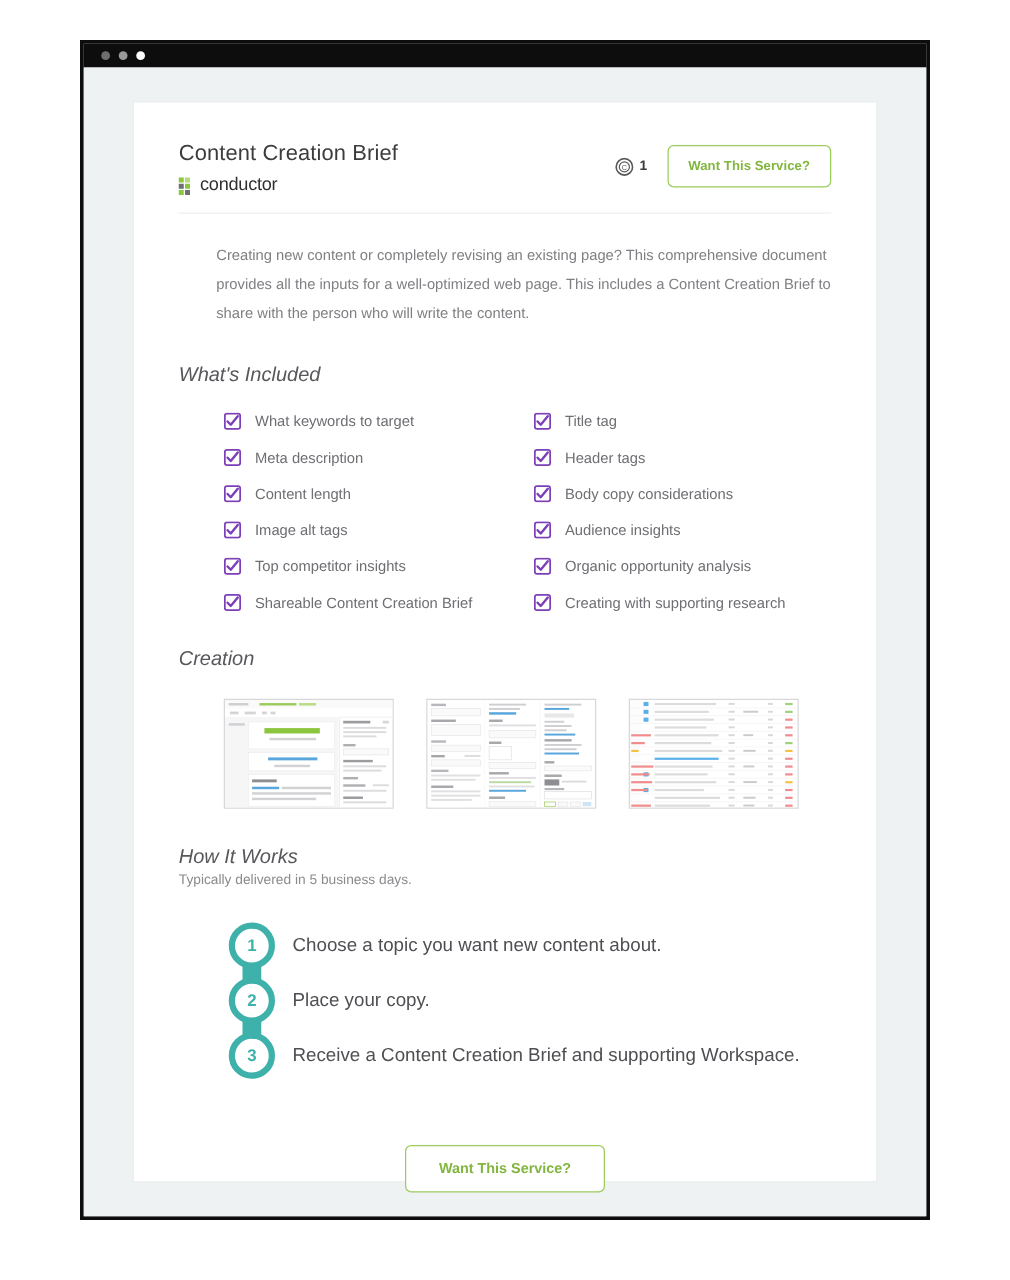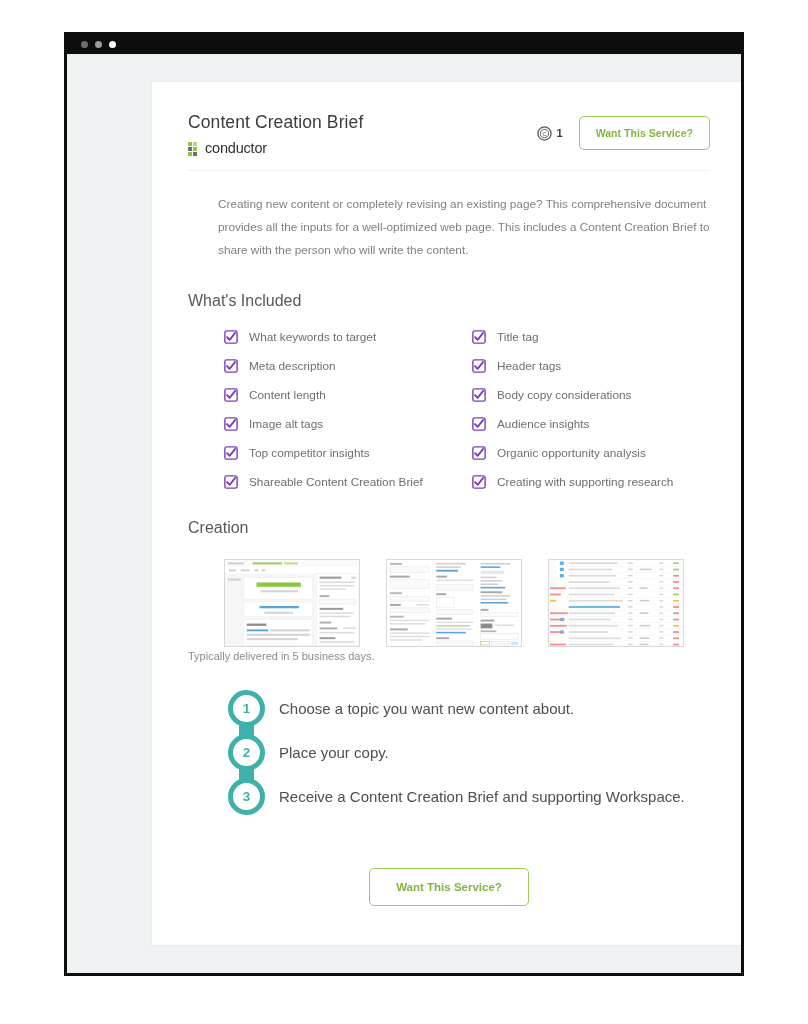--- a/index.html
+++ b/index.html
@@ -46,21 +46,20 @@
     overflow: hidden;
   }
 
   
   .card {
     background: #ffffff;
     width: 100%;
     height: 100%;
     padding: 30px 36px 0 36px;
     box-shadow: 0 0 0 1px rgba(0,0,0,0.02);
-    margin-left: 45px;
   }
 
   
   .doc-header {
     display: flex;
     align-items: flex-start;
     justify-content: space-between;
     padding-bottom: 14px;
     border-bottom: 1px solid #f0f0f1;
   }
@@ -112,20 +111,21 @@
     line-height: 1.95;
     color: #808084;
   }
 
   
   .section-heading {
     font-size: 16px;
     color: #58585c;
     font-weight: 400;
     margin-top: 30px;
+    font-style: italic;
   }
   .section-sub {
     font-size: 11px;
     color: #8b8b8f;
     margin-top: 3px;
   }
 
   
   .checklist {
     margin: 20px 0 0 36px;
@@ -571,20 +571,21 @@
             </g>
             <g fill="#f5c242">
               <rect x="126" y="40.8" width="6" height="1.8"></rect>
                 <rect x="126" y="66.4" width="6" height="1.8"></rect>
             </g>
           </svg>
         </div>
 
       </div>
 
+      <h2 class="section-heading">How It Works</h2>
       <div class="section-sub">Typically delivered in 5 business days.</div>
 
       <div class="steps">
         <div class="step-rail"></div>
         <div class="step">
           <div class="step-marker">1</div>
           <div class="step-text">Choose a topic you want new content about.</div>
         </div>
         <div class="step">
           <div class="step-marker">2</div>

